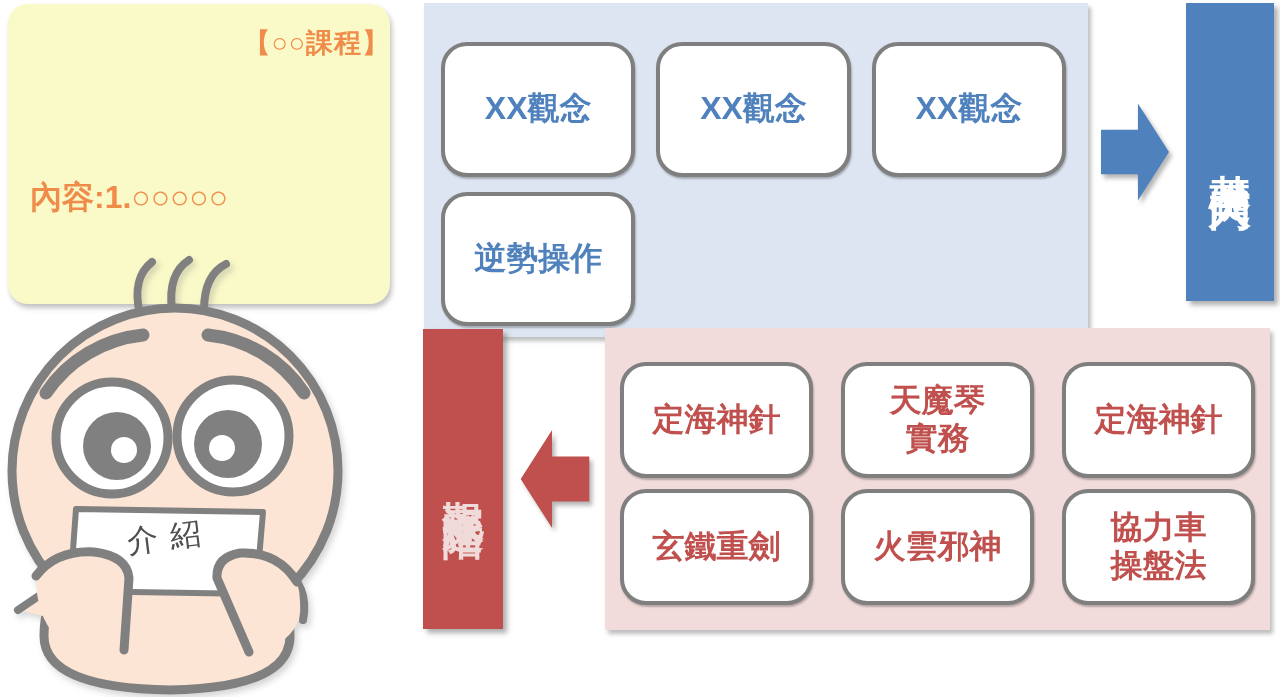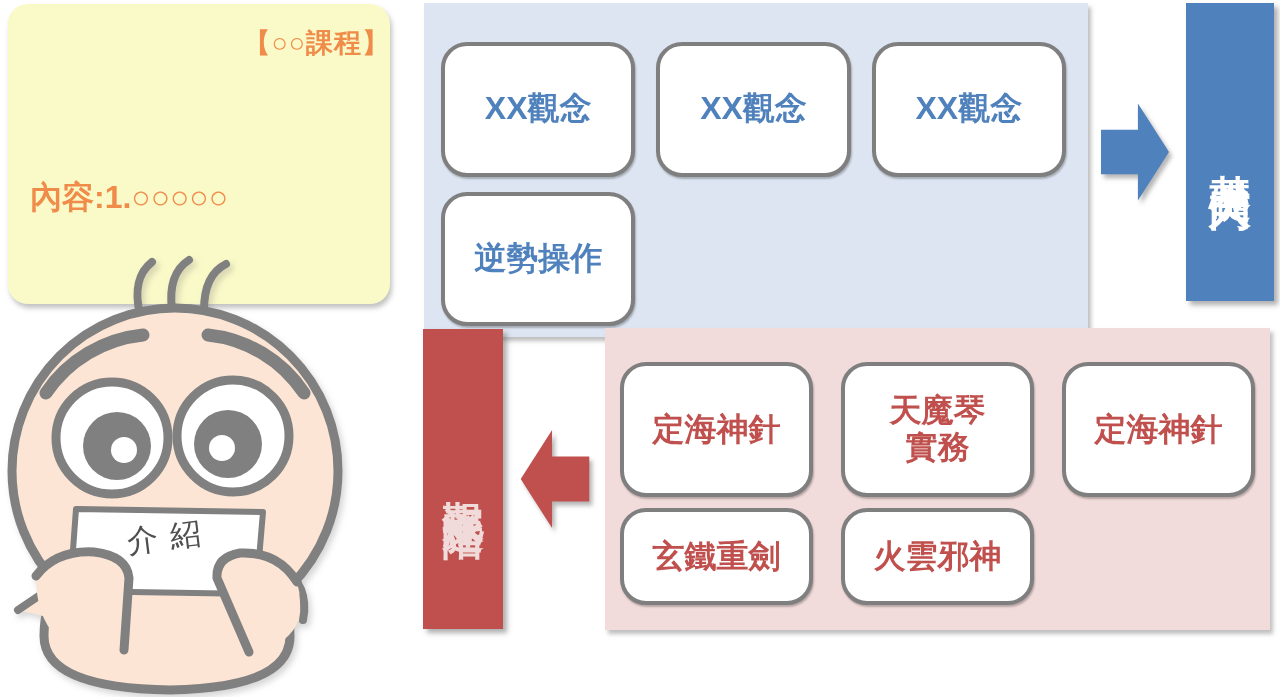--- a/index.html
+++ b/index.html
@@ -124,20 +124,24 @@
         </div>
       <div class="box">
           <span class="box-label">定海神針</span>
         </div>
       <div class="box">
           <span class="box-label">玄鐵重劍</span>
         </div>
       <div class="box">
           <span class="box-label">火雲邪神</span>
         </div>
+      <div class="box">
+          <span class="box-label">協力車
+操盤法</span>
+        </div>
     </div>
   </section>
 
   <svg class="character" width="420" height="447" viewBox="0 0 420 447" aria-hidden="true">
 
     <g stroke="#808080" stroke-width="8" stroke-linecap="round" fill="none">
       <path d="M140,64 C134,40 139,22 152,12"></path>
       <path d="M172,60 C169,36 175,19 189,10"></path>
       <path d="M204,60 C204,36 212,21 226,14"></path>
     </g>

